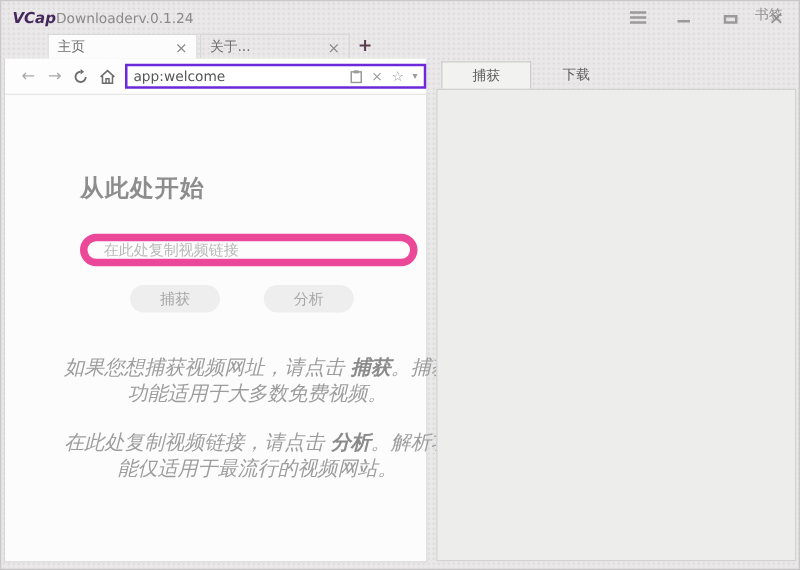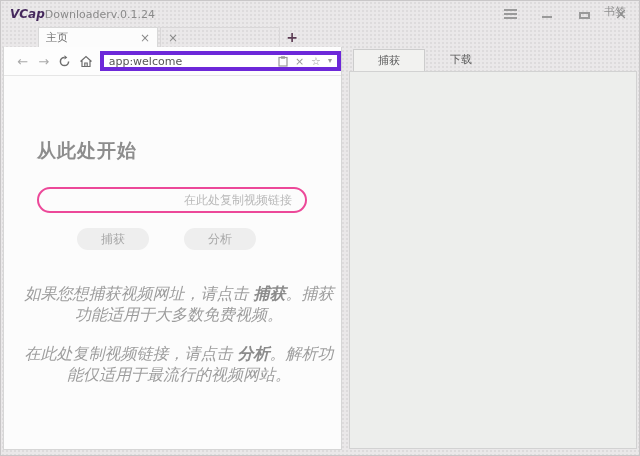--- a/index.html
+++ b/index.html
@@ -36,32 +36,32 @@
   .bookmarks { position:absolute; right:13px; top:3px; font-size:11px; color:#8f8f8f;text-align:right; }
 
   
   .browser { position:absolute; top:46px; left:2px; width:339px; bottom:5px;
     background:#fcfcfc; border:1px solid #d6d6d6; border-top:none; }
   .navbar { height:29px; background:#fdfdfd; border-bottom:1px solid #e6e6e6;
     display:flex; align-items:center; padding-left:8px; }
   .nav-btn { width:22px; text-align:center; font-size:13px; color:#a9a9a9; }
   .nav-btn.strong { color:#6d6d6d; }
   .nav-btn svg { display:block; margin:0 auto; }
-  .url-box { margin-left:3px; width:250px; height:20px; border:4px solid #6d28d9; background:#fff;
+  .url-box { margin-left:3px; width:250px; height:20px; border:2px solid #6d28d9; background:#fff;
     display:flex; align-items:center; padding:0 5px; }
   .url-input { flex:1; border:none; outline:none; font-size:11px; color:#555; font-family:inherit; min-width:0; background:transparent; }
   .url-icons { display:flex; align-items:center; gap:7px; color:#9a9a9a; }
   .url-icons .glyph { font-size:11px; line-height:1; }
   .url-icons .small { font-size:8px; }
 
   
-  .content { padding:62px 0 0 33px; }
+  .content { padding:62px 0 0 60px; }
   .welcome-heading { font-size:19px; font-weight:bold; color:#8d8d8d; letter-spacing:1px; }
-  .link-input { margin-top:23px; width:270px; height:26px; border:2px solid #ec4899; border-radius:13px;
-    padding:0 13px; font-size:12px; color:#8b5cf6; outline:none; font-family:inherit; background:#fcfcfc;text-align:right; }
+  .link-input { margin-top:23px; width:270px; height:26px; border:6px solid #ec4899; border-radius:13px;
+    padding:0 13px; font-size:12px; color:#8b5cf6; outline:none; font-family:inherit; background:#fcfcfc; }
   .link-input::placeholder { color:#b9b9b9; }
   .btn-row { margin-top:15px; display:flex; gap:35px; padding-left:40px; }
   .pill-btn { width:72px; height:22px; border:none; border-radius:11px; background:#eeeeee;
     color:#a7a7a7; font-size:12px; font-family:inherit; }
   .instructions { margin:33px 0 0 -18px; width:320px; }
   .instructions p { font-size:16px; line-height:21px; color:#9d9d9d; text-align:center; margin-bottom:18px;font-style:italic; }
   .instructions b { color:#8b8b8b; }
 
   
   .right-panel { position:absolute; left:348px; right:2px; top:48px; bottom:6px; }
@@ -97,20 +97,21 @@
         </div>
     </div>
   </div>
 
   <div class="tabbar">
     <div class="tab active">
       <span class="tab-label">主页</span>
       <span class="tab-close">×</span>
     </div>
     <div class="tab inactive">
+      <span class="tab-label">关于...</span>
       <span class="tab-close">×</span>
     </div>
     <div class="new-tab">+</div>
   </div>
   <div class="bookmarks">书签</div>
 
   <div class="browser">
     <div class="navbar">
       <div class="nav-btn">←</div>
       <div class="nav-btn">→</div>

